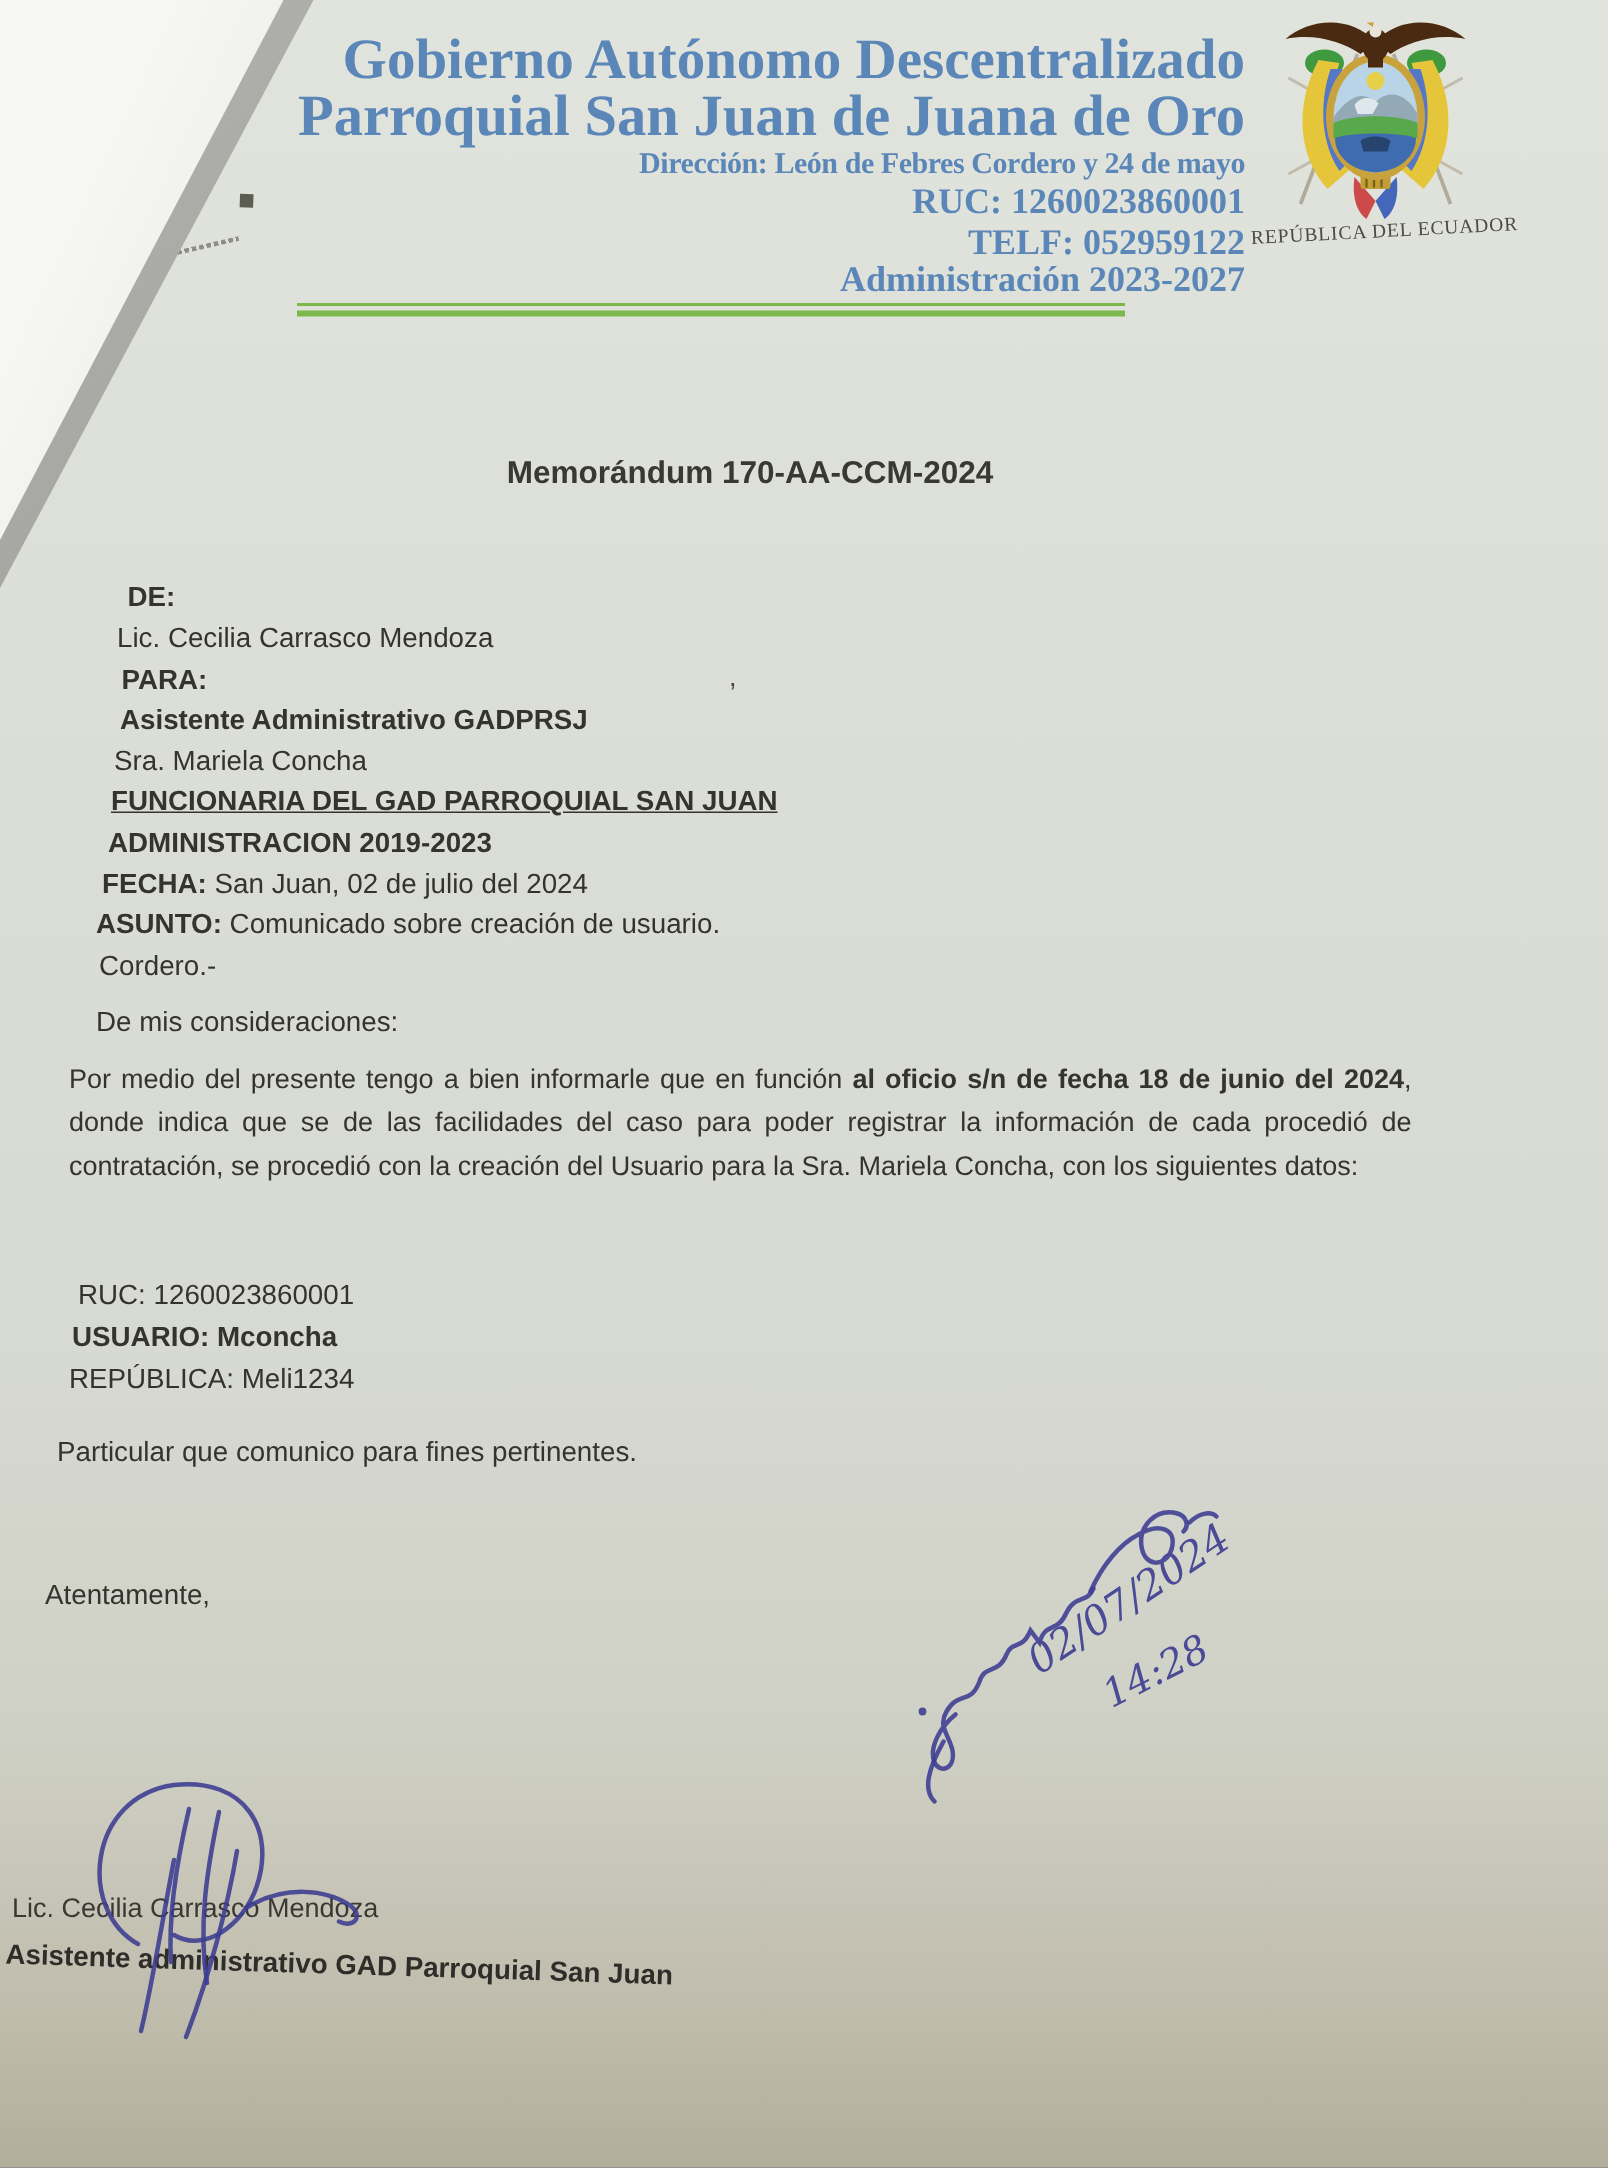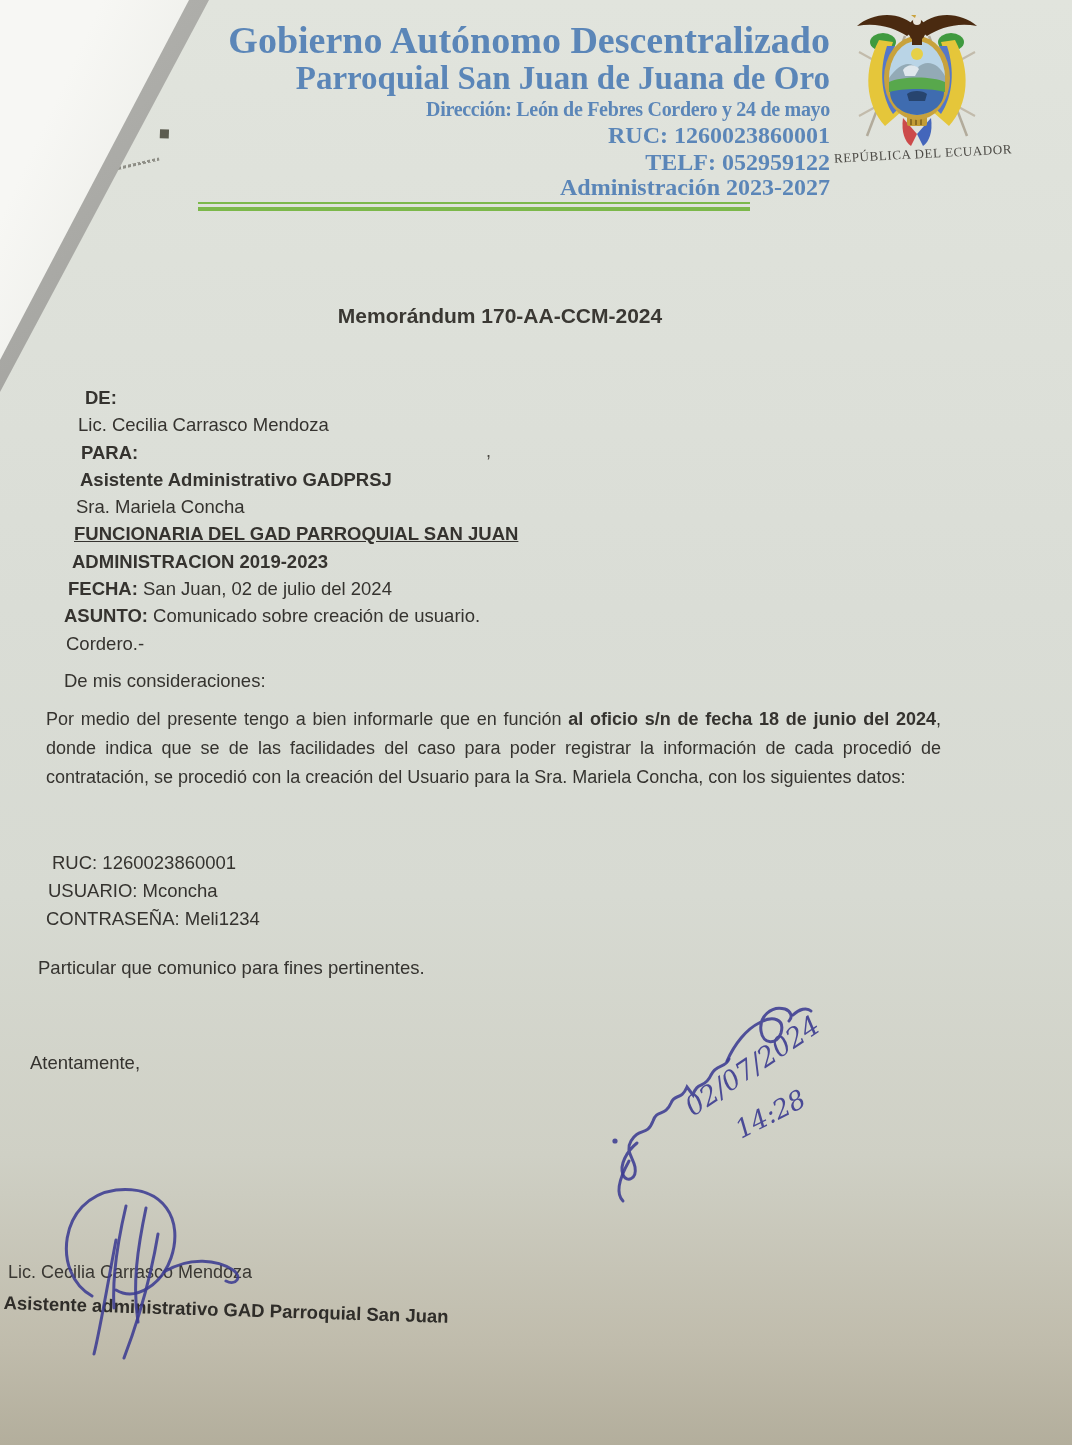--- a/index.html
+++ b/index.html
@@ -33,21 +33,21 @@
   .logo .gold{position:absolute;left:30px;top:36px;width:30px;height:38px;background:radial-gradient(circle at 40% 40%,#bb952f,#6e5517 75%);border-radius:46% 54% 50% 50%;transform:rotate(-8deg);}
   .logo .diamond{position:absolute;left:118px;top:58px;width:9px;height:9px;background:#5c5c50;transform:rotate(10deg);}
   .logo .logo-text{position:absolute;left:6px;top:66px;font-size:15px;font-weight:bold;letter-spacing:1.5px;color:#1a4a20;transform:rotate(-5deg);}
   .logo .logo-microtext{position:absolute;left:2px;top:90px;width:112px;height:3px;transform:rotate(-5deg);
     background:repeating-linear-gradient(90deg,#8e8e86 0 3px,transparent 3px 5px);}
 
   
   .head{left:150px;top:20px;width:680px;text-align:right;z-index:2;
     font-family:"Liberation Serif",serif;font-weight:bold;color:var(--header-blue,#5b86b8);}
   .head .org1{font-size:38px;line-height:40px;letter-spacing:0px;}
-  .head .org2{font-size:33px;line-height:36px;}
+  .head .org2{font-size:39px;line-height:36px;}
   .head .addr{font-size:20px;line-height:26px;letter-spacing:-0.3px;}
   .head .ruc {font-size:24px;line-height:27px;}
   .head .telf{font-size:24px;line-height:26px;}
   .head .admin{font-size:24px;line-height:24px;}
   .green-rule{margin:3px 0 0 48px;width:552px;height:3px;
     border-top:2px solid var(--accent-green,#7cb84a);
     border-bottom:4px solid var(--accent-green,#7cb84a);}
 
   
   .arms{left:845px;top:6px;z-index:2;}
@@ -60,21 +60,21 @@
   .meta{left:64px;top:384px;font-size:18.5px;line-height:27.3px;}
   .meta .b,.b{font-weight:bold;}
   .meta .l1{margin-left:21px;}  .meta .l2{margin-left:14px;}
   .meta .l3{margin-left:16px;}  .meta .l4{margin-left:17px;}
   .meta .l5{margin-left:12px;}  .meta .l6{margin-left:10px;text-decoration:underline;}
   .meta .l7{margin-left:8px;}   .meta .l8{margin-left:4px;}
   .meta .l9{margin-left:0px;}   .meta .l10{margin-left:2px;}
   .salutation{left:64px;top:670px;font-size:18.5px;text-align:right;}
   .body-par{left:46px;top:705px;width:895px;font-size:18px;line-height:29.2px;text-align:justify;}
   .creds{left:46px;top:849px;font-size:18.5px;line-height:28px;}
-  .creds .c1{margin-left:6px;} .creds .c2{margin-left:2px;} .creds .c3{margin-left:0;}
+  .creds .c1{margin-left:6px;} .creds .c2{margin-left:2px;font-weight:bold;} .creds .c3{margin-left:0;}
   .closing{left:38px;top:957px;font-size:18.5px;}
   .farewell{left:30px;top:1052px;font-size:18.5px;}
   .stray{left:486px;top:441px;font-size:18px;color:#4a4842;}
 
   
   .hand-note{left:575px;top:965px;z-index:3;}
   .hand-note text{fill:#4a4a96;font-family:"DejaVu Serif",serif;font-style:italic;}
   .signature{left:30px;top:1178px;z-index:3;}
   .signer-name{left:8px;top:1262px;font-size:18px;color:#3a3833;}
   .signer-role{left:4px;top:1292px;font-size:18.5px;font-weight:bold;color:#2f2d29;
@@ -164,21 +164,21 @@
     <div class="l10">Cordero.-</div>
   </div>
 
   <div class="abs salutation">De mis consideraciones:</div>
 
   <div class="abs body-par"><span>Por medio del presente tengo a bien informarle que en función </span><span class="b">al oficio s/n de fecha 18 de junio del 2024</span><span>, donde indica que se de las facilidades del caso para poder registrar la información de cada procedió de contratación, se procedió con la creación del Usuario para la Sra. Mariela Concha, con los siguientes datos:</span></div>
 
   <div class="abs creds">
     <div class="c1">RUC: 1260023860001</div>
     <div class="c2">USUARIO: Mconcha</div>
-    <div class="c3">CONTRASEÑA: Meli1234</div>
+    <div class="c3">REPÚBLICA: Meli1234</div>
   </div>
 
   <div class="abs closing">Particular que comunico para fines pertinentes.</div>
   <div class="abs farewell">Atentamente,</div>
 
   <svg class="abs hand-note" width="330" height="240" viewBox="0 0 330 240">
 
     <path class="ink" d="M62,178 C52,186 44,200 48,210 C52,218 62,214 60,202 C58,192 50,186 56,176 C64,162 72,172 78,156 C82,144 90,152 96,138 C100,128 106,136 112,122 L118,130 C122,116 130,124 136,110 C142,98 150,104 154,94"></path>
     <path class="ink" d="M152,96 C160,78 172,64 184,58 C198,50 210,54 206,68 C202,80 188,80 186,66 C184,52 196,40 210,44 C216,46 218,52 214,56"></path>
     <path class="ink" d="M218,50 C224,44 232,42 236,46"></path>

